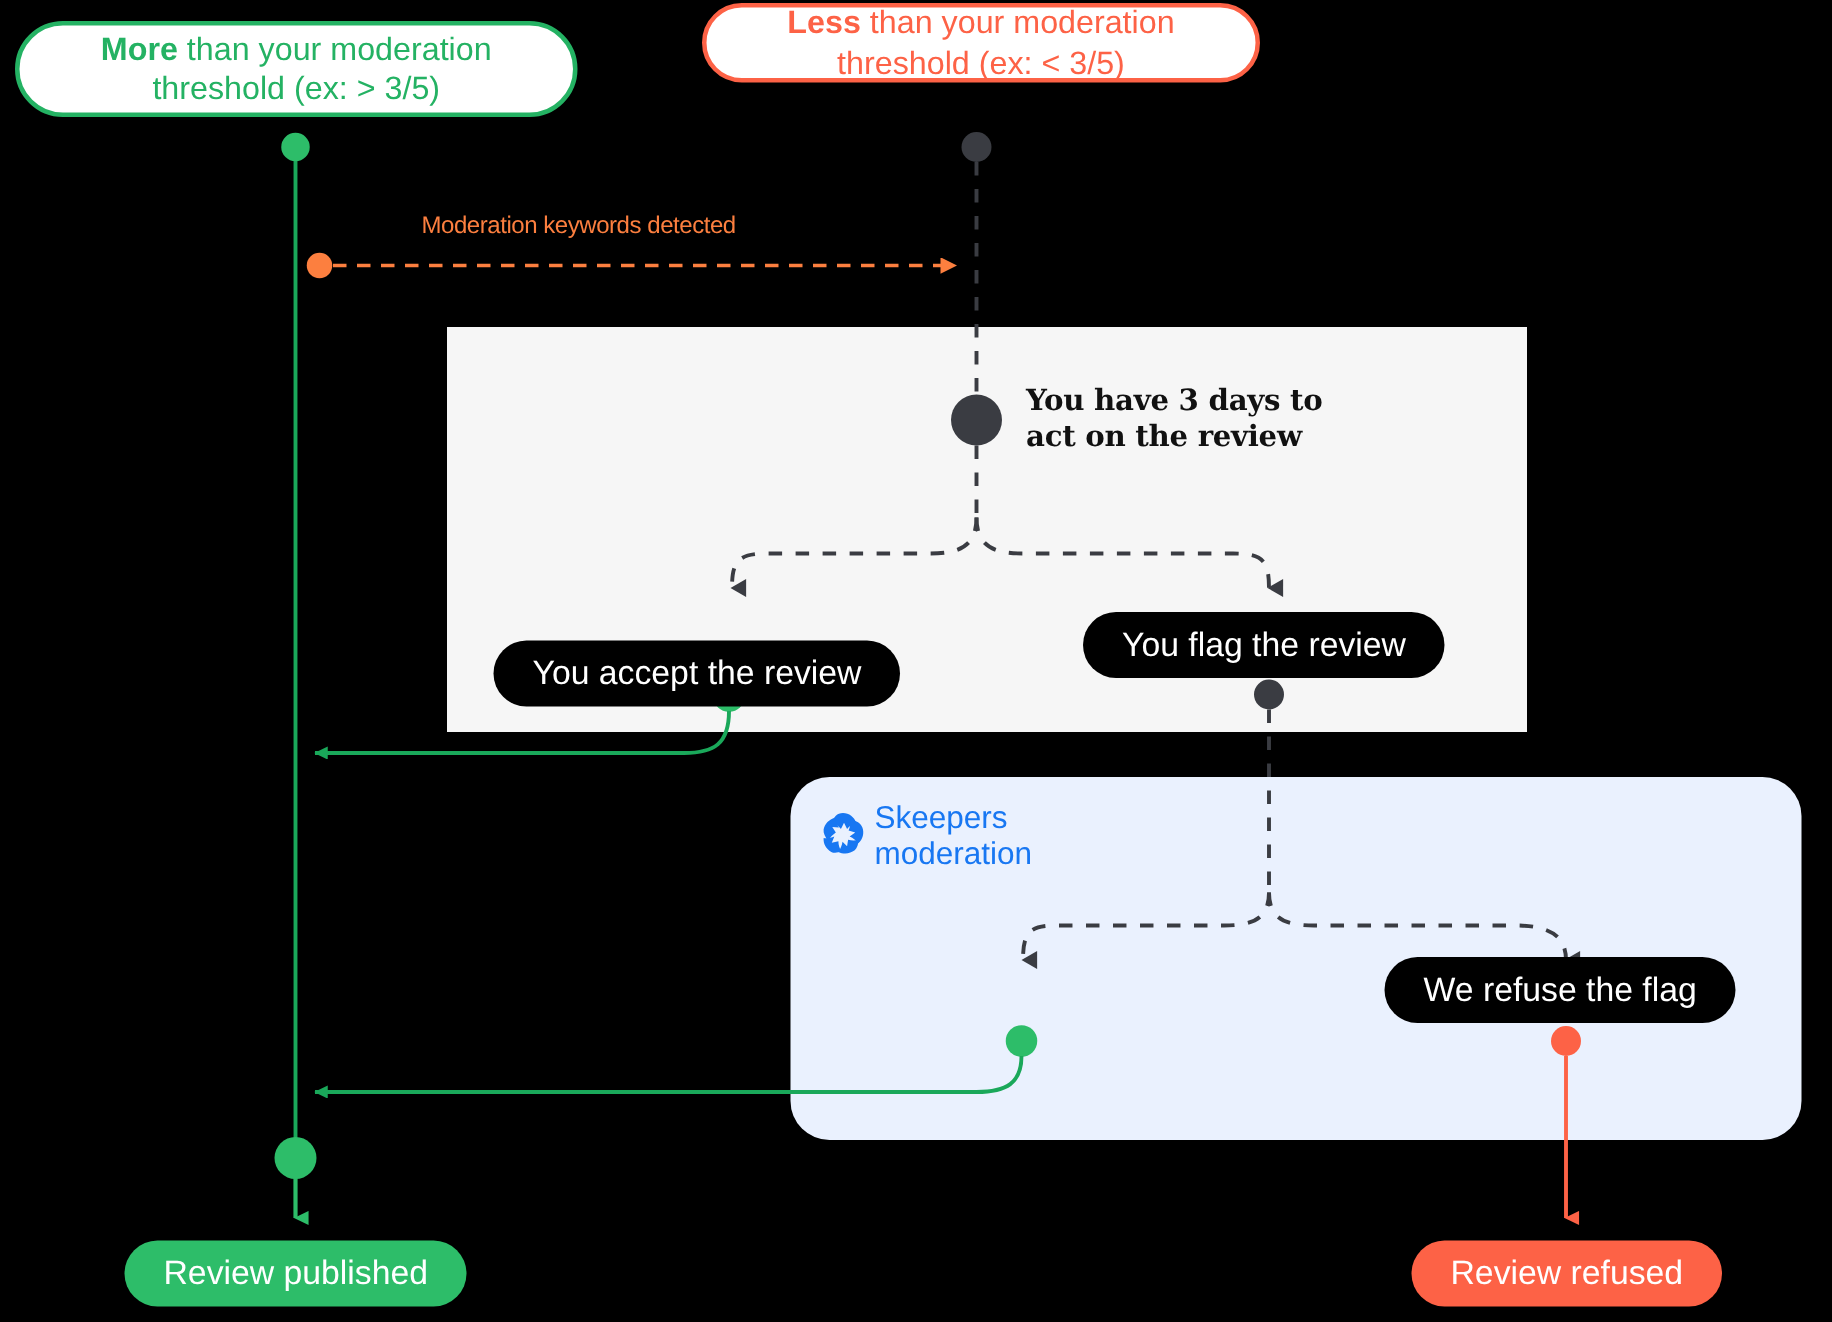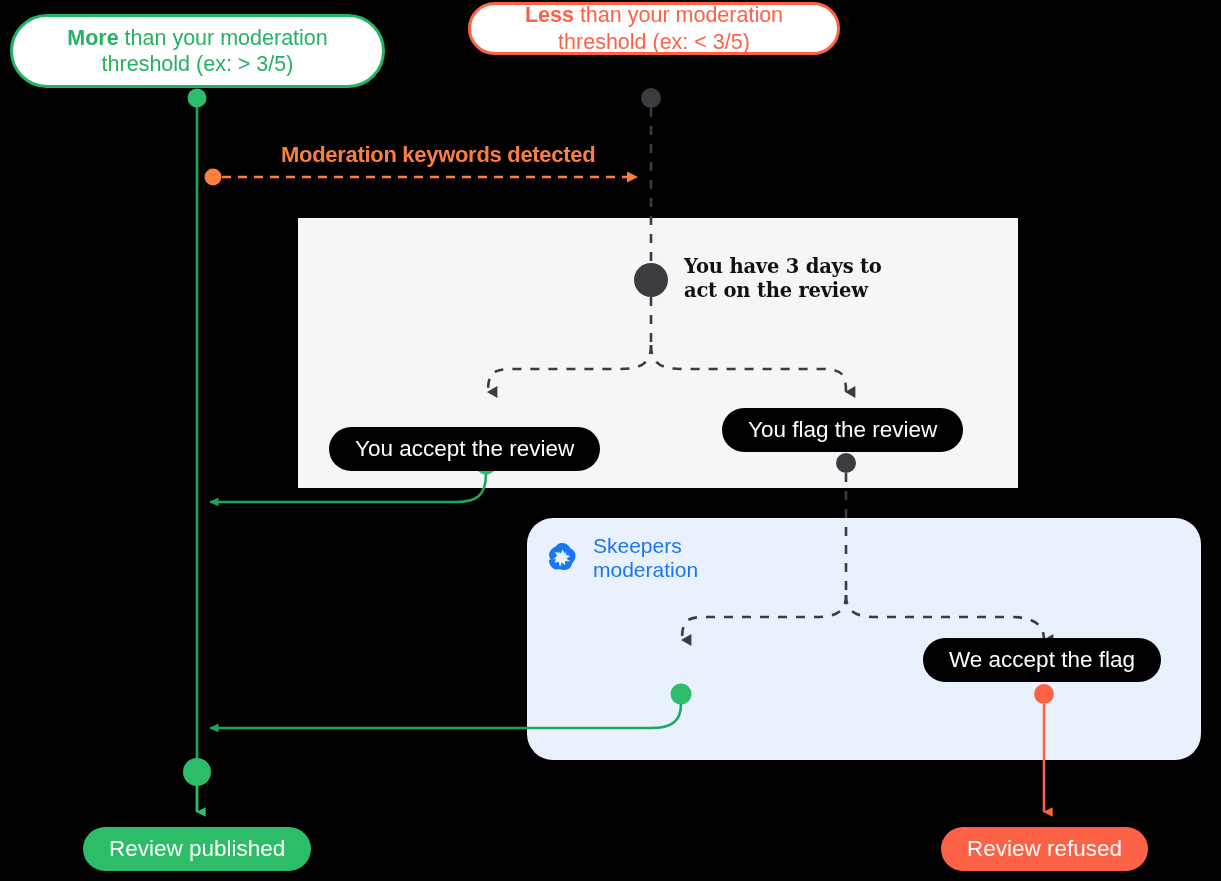--- a/index.html
+++ b/index.html
@@ -54,21 +54,21 @@
     line-height: 1.22;
   }
   .pill-outline {
     background: #ffffff;
     border: 3px solid;
     font-size: 21.5px;
     padding: 0 18px;
   }
   .pill-outline b { font-weight: bold; }
   .pill-more {
-    left: 10px; top: 14px; width: 375px; height: 74px;
+    left: 10px; top: 14px; width: 375px; height: 64px;
     border-color: #24b263;
     color: #24b263;
   }
   .pill-less {
     left: 468px; top: 2px; width: 372px; height: 53px;
     border-color: #fd6246;
     color: #fd6246;
   }
   .pill-black {
     background: #000000;
@@ -102,33 +102,32 @@
     font-weight: bold;
     font-size: 19.5px;
     line-height: 1.22;
     color: #111111;
     letter-spacing: -0.2px;
   }
   .label-orange {
     position: absolute;
     left: 281px;
     top: 142px;
-    font-size: 22px;
+    font-size: 16px;
     color: #fc7f3f;
     white-space: nowrap;
     letter-spacing: -0.3px;
-    font-weight: bold;
   }
   .brand {
     position: absolute;
     left: 545px;
     top: 534px;
     display: flex;
     align-items: center;
-    gap: 14px;
+    gap: 4px;
   }
   .brand-text {
     font-size: 21px;
     line-height: 1.12;
     color: #1877f2;
     white-space: pre-line;
   }
 </style>
 </head>
 <body>
@@ -207,21 +206,21 @@
 
   <div class="note-serif">You have 3 days  to act on the review</div>
 
   <div class="pill pill-black pill-accept-review">
     <span>You accept the review</span>
   </div>
   <div class="pill pill-black pill-flag-review">
     <span>You flag the review</span>
   </div>
   <div class="pill pill-black pill-accept-flag">
-    <span>We accept the flag</span>
+    <span>We refuse the flag</span>
   </div>
 
   <div class="pill pill-result pill-published">
     <span>Review published</span>
   </div>
   <div class="pill pill-result pill-refused">
     <span>Review refused</span>
   </div>
 
   <div class="brand">

